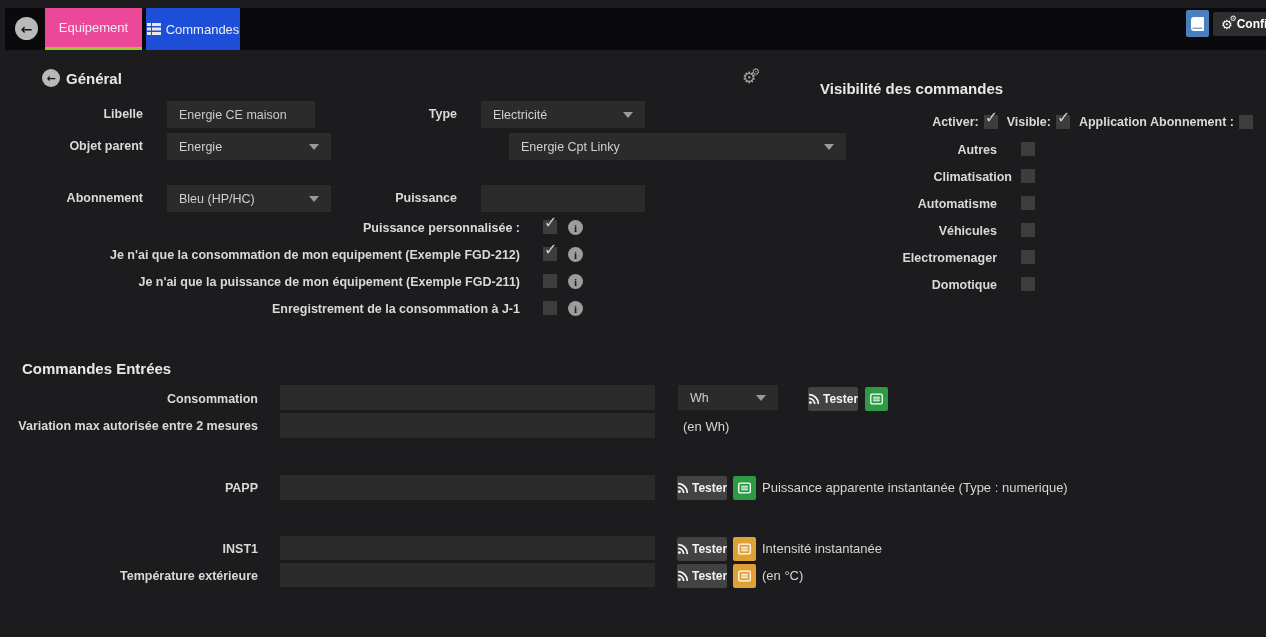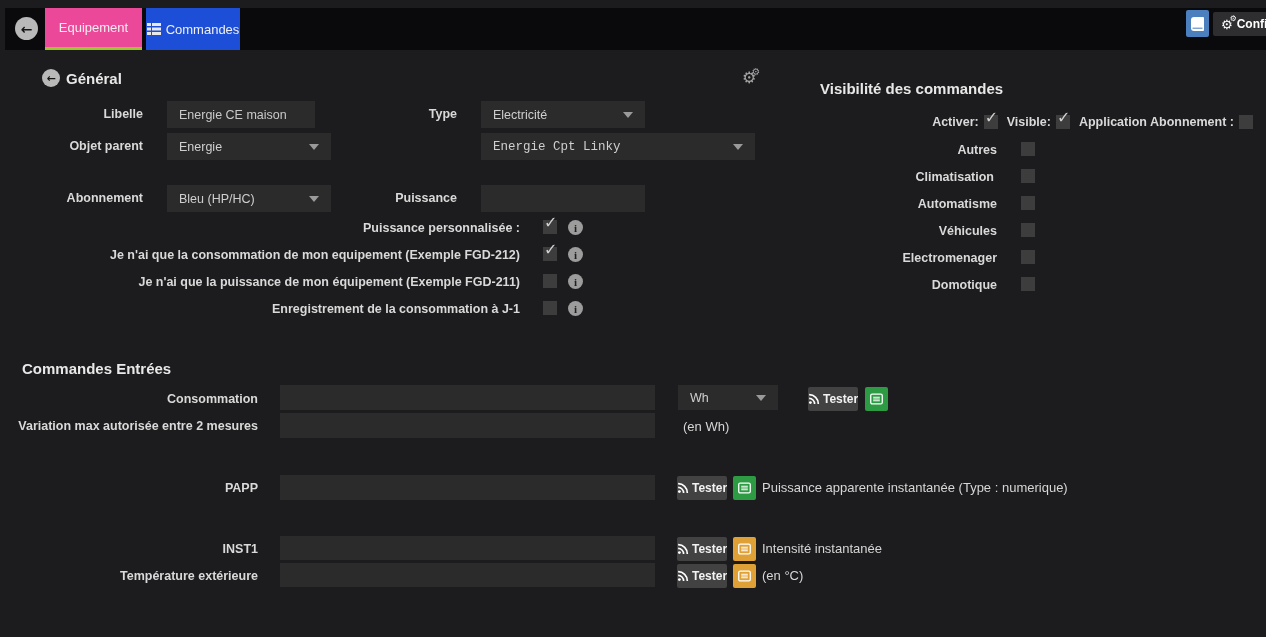--- a/index.html
+++ b/index.html
@@ -128,21 +128,21 @@
   <div class="sel" style="left:481px; top:101px; width:164px;">
     <span class="sel-text">Electricité</span>
     <span class="caret"></span>
   </div>
 
   <div class="lbl" style="right:1123px; top:139px;">Objet parent</div>
   <div class="sel" style="left:167px; top:133px; width:164px;">
     <span class="sel-text">Energie</span>
     <span class="caret"></span>
   </div>
-  <div class="sel" style="left:481px; top:133px; width:274px;font-family:Liberation Mono, monospace;">
+  <div class="sel" style="left:509px; top:133px; width:337px;">
     <span class="sel-text">Energie Cpt Linky</span>
     <span class="caret"></span>
   </div>
 
   <div class="lbl" style="right:1123px; top:191px;">Abonnement</div>
   <div class="sel" style="left:167px; top:185px; width:164px;">
     <span class="sel-text">Bleu (HP/HC)</span>
     <span class="caret"></span>
   </div>
   <div class="lbl" style="right:809px; top:191px;">Puissance</div>
@@ -177,21 +177,21 @@
     </span>
     <span class="pair">
       <span class="ilbl">Application Abonnement :</span>
       <span class="cbi"></span>
     </span>
   </div>
 
   <div class="lbl" style="right:269px; top:143px;">Autres</div>
   <span class="cb" style="left:1021px; top:142px;"></span>
 
-  <div class="lbl" style="right:272px; top:170px;">Climatisation</div>
+  <div class="lbl" style="right:254px; top:170px;">Climatisation</div>
   <span class="cb" style="left:1021px; top:169px;"></span>
 
   <div class="lbl" style="right:269px; top:197px;">Automatisme</div>
   <span class="cb" style="left:1021px; top:196px;"></span>
 
   <div class="lbl" style="right:269px; top:224px;">Véhicules</div>
   <span class="cb" style="left:1021px; top:223px;"></span>
 
   <div class="lbl" style="right:269px; top:251px;">Electromenager</div>
   <span class="cb" style="left:1021px; top:250px;"></span>

